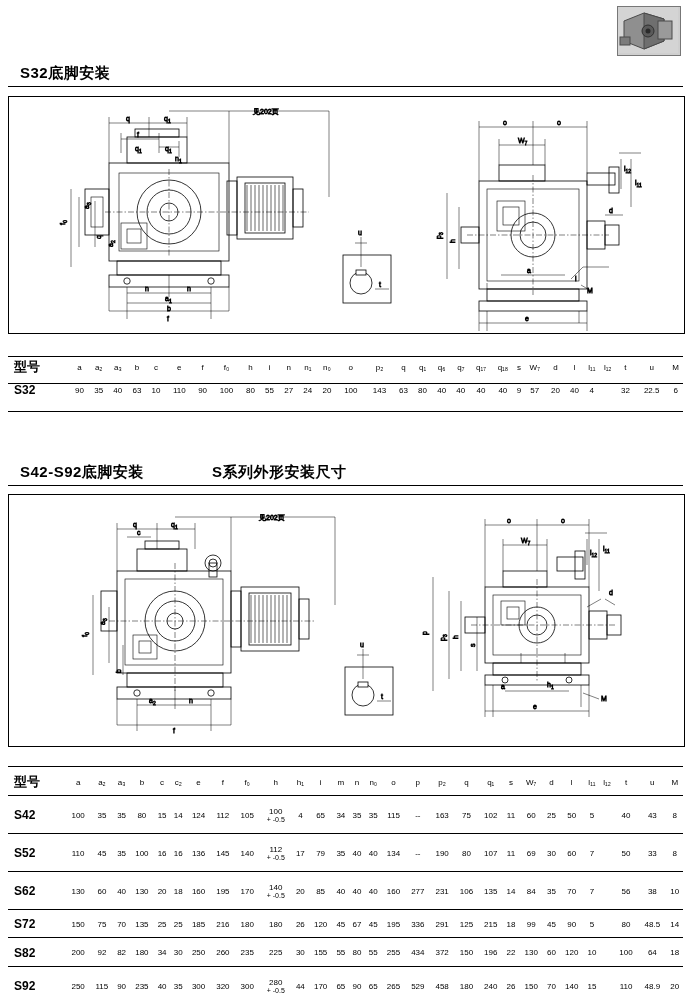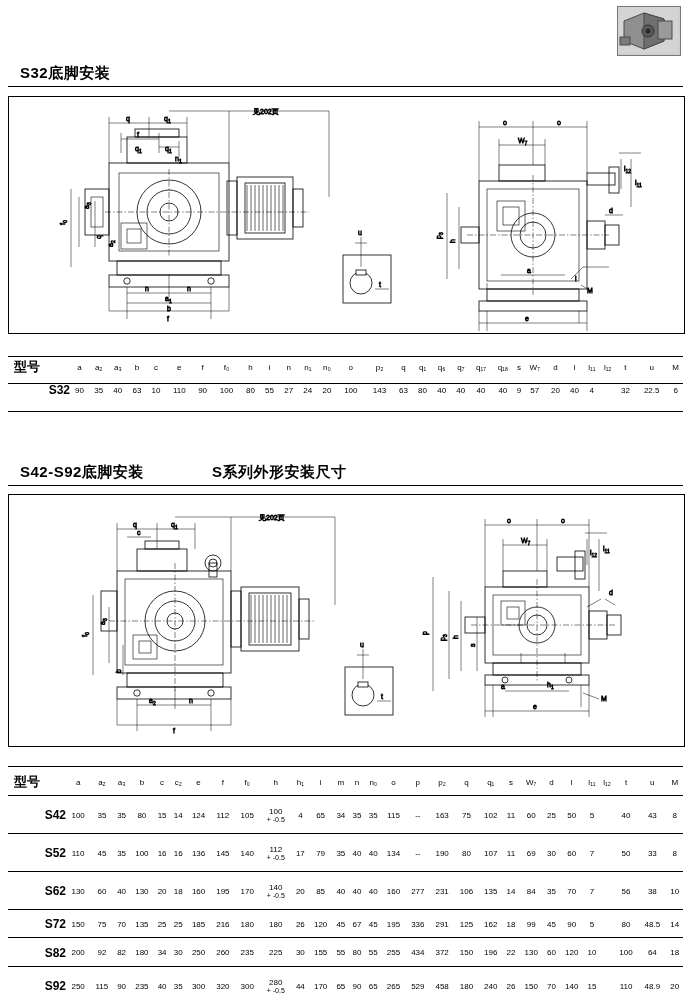--- a/index.html
+++ b/index.html
@@ -27,21 +27,21 @@
   .figsvg{position:absolute;left:0;top:0;}
 
   
   table{border-collapse:collapse;font-family:"Liberation Sans",sans-serif;}
   .tbl{position:absolute;}
   #tbl1{left:8px;top:358px;width:675px;}
   #tbl2{left:8px;top:768px;width:675px;}
   .tbl td,.tbl th{font-size:8px;text-align:center;padding:0;font-weight:normal;}
   .tbl .hdr td{font-size:8px;}
   .tbl .hdr td.model{font-size:13px;font-weight:bold;}
-  .tbl td.model{font-size:12px;font-weight:bold;text-align:right;padding-left:6px;}
+  .tbl td.model{font-size:12px;font-weight:bold;text-align:left;padding-left:6px;}
   .hline{position:absolute;left:8px;width:675px;border-top:1px solid #000;}
 
   .t1top{top:356px;}
   .t1mid{top:383px;}
   .t1bot{top:411px;}
 
   .t2top{top:766px;}
   .t2hdr{top:795px;}
   .r42{top:833px;}
   .r52{top:871px;}
@@ -661,21 +661,21 @@
       <td>180</td>
       <td>26</td>
       <td>120</td>
       <td>45</td>
       <td>67</td>
       <td>45</td>
       <td>195</td>
       <td>336</td>
       <td>291</td>
       <td>125</td>
-      <td>162</td>
+      <td>215</td>
       <td>18</td>
       <td>99</td>
       <td>45</td>
       <td>90</td>
       <td>5</td>
       <td></td>
       <td>80</td>
       <td>48.5</td>
       <td>14</td>
     </tr>

